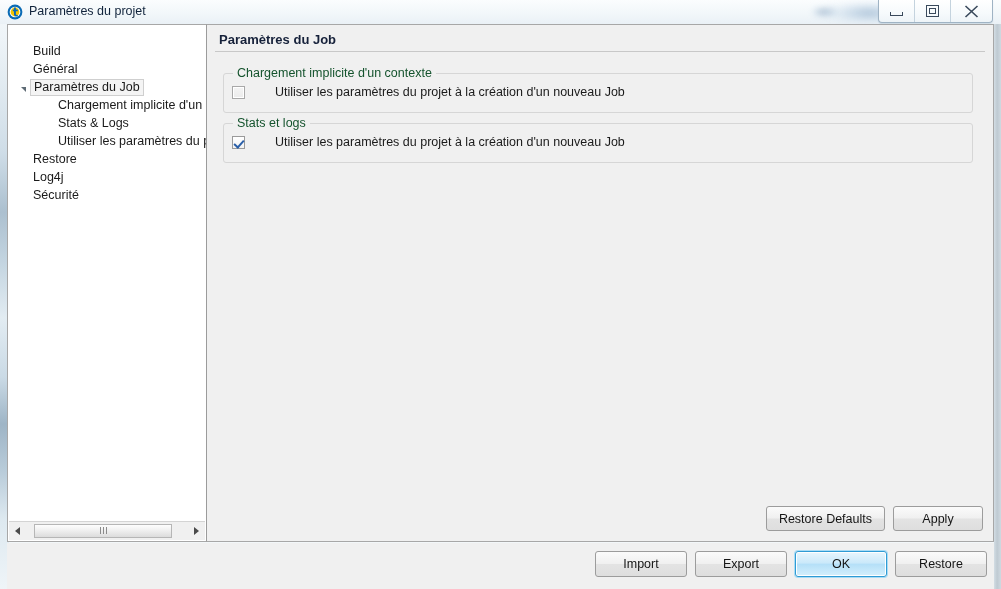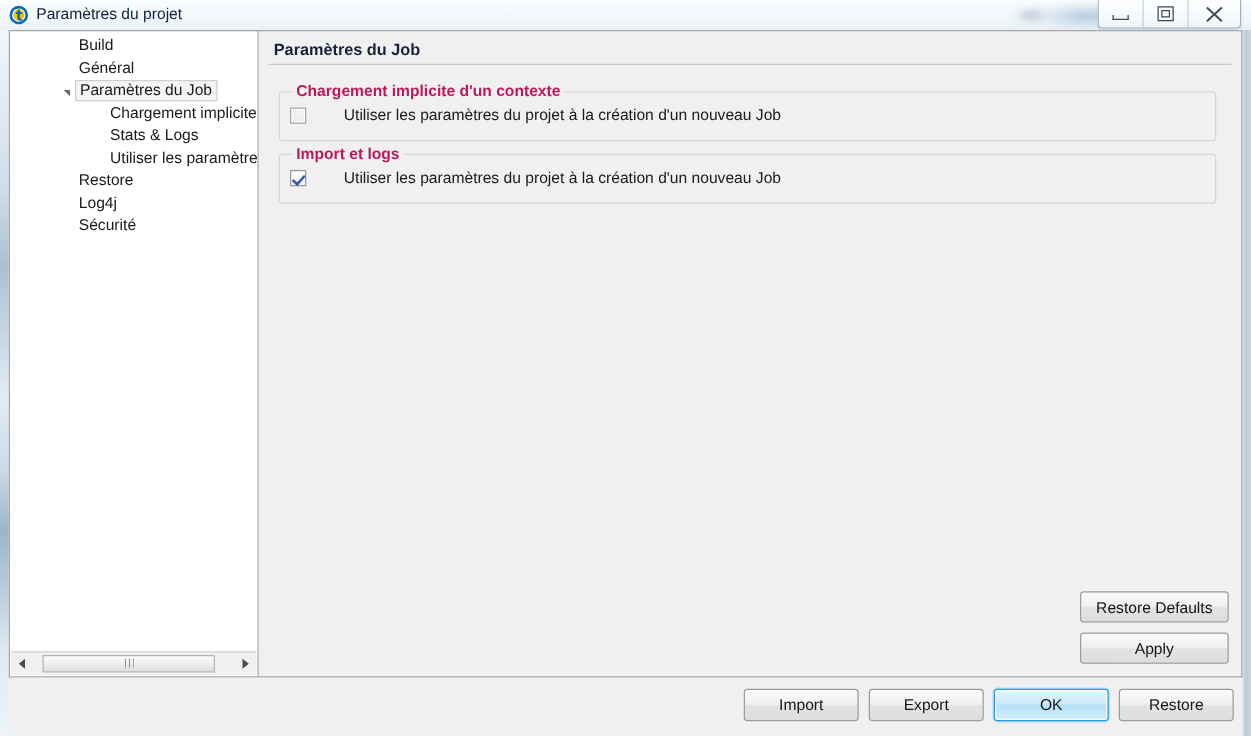--- a/index.html
+++ b/index.html
@@ -146,25 +146,24 @@
     width: 200px;
     height: 518px;
     background: #ffffff;
     border: 1px solid #a7a7a7;
     border-right: 1px solid #9b9b9b;
     box-sizing: border-box;
     overflow: hidden;
   }
   #tree {
     position: absolute;
-    left: 0; top: 2px;
+    left: 0; top: 17px;
     width: 215px;
     height: 486px;
     overflow: hidden;
-    margin-left: 30px;
   }
   .tree-row {
     height: 18px;
     display: flex;
     align-items: center;
     white-space: nowrap;
     font-size: 12.5px;
     color: #1a1a1a;
     padding-left: 8px;
   }
@@ -294,23 +293,22 @@
     border-radius: 3px;
     box-sizing: border-box;
     background: transparent;
   }
   .group-title {
     position: absolute;
     top: -8px; left: 9px;
     background: #f0f0f0;
     padding: 0 4px;
     font-size: 12.5px;
-    color: #be185d;
+    color: #14532d;
     white-space: nowrap;
-    font-weight: bold;
   }
   .cb-row {
     position: absolute;
     left: 8px; top: 11px;
     display: flex;
     align-items: center;
   }
   .checkbox {
     width: 13px; height: 13px;
     border: 1px solid #9a9a9a;
@@ -363,21 +361,20 @@
     background: linear-gradient(180deg, #e8f6fd 0%, #cbe9fa 45%, #b5e0f8 52%, #d4effc 100%);
     border: 1px solid #2f9bd4;
     box-shadow: 0 0 0 1px #a9dcf5, inset 0 0 0 1px #ffffff;
   }
 
   #panel-buttons {
     position: absolute;
     right: 10px; bottom: 10px;
     display: flex;
     gap: 8px;
-    flex-direction: column;
   }
   #panel-buttons .btn { min-width: 90px; height: 25px; }
 
   
   #footer {
     position: absolute;
     left: 7px; top: 543px;
     width: 987px;
     height: 46px;
     background: #f0f0f0;
@@ -490,21 +487,21 @@
 
       <div class="groupbox" style="top:48px; height:40px;">
         <span class="group-title">Chargement implicite d'un contexte</span>
         <div class="cb-row">
           <span class="checkbox unchecked"></span>
           <span class="cb-label">Utiliser les paramètres du projet à la création d'un nouveau Job</span>
         </div>
       </div>
 
       <div class="groupbox" style="top:98px; height:40px;">
-        <span class="group-title">Import et logs</span>
+        <span class="group-title">Stats et logs</span>
         <div class="cb-row">
           <span class="checkbox checked"></span>
           <span class="cb-label">Utiliser les paramètres du projet à la création d'un nouveau Job</span>
         </div>
       </div>
 
       <div id="panel-buttons">
         <button class="btn">Restore Defaults</button>
         <button class="btn">Apply</button>
       </div>

